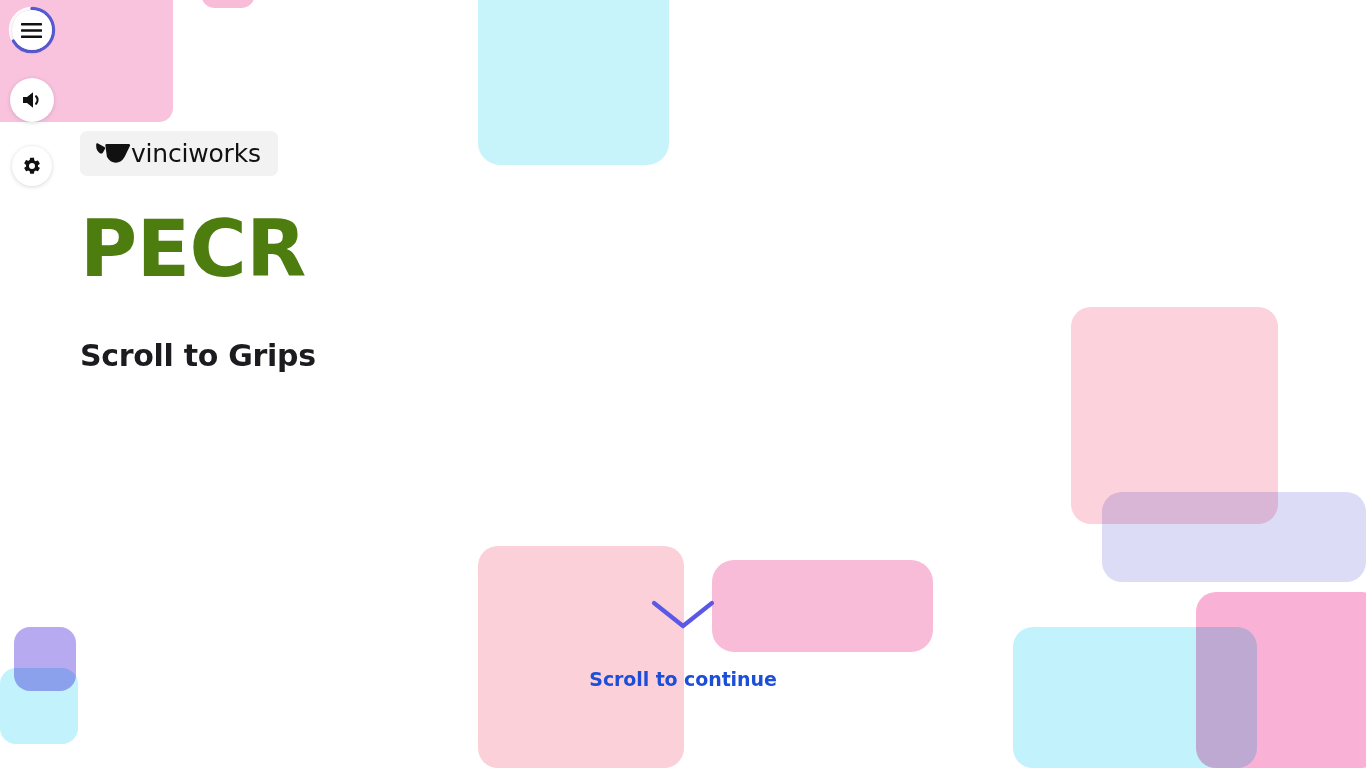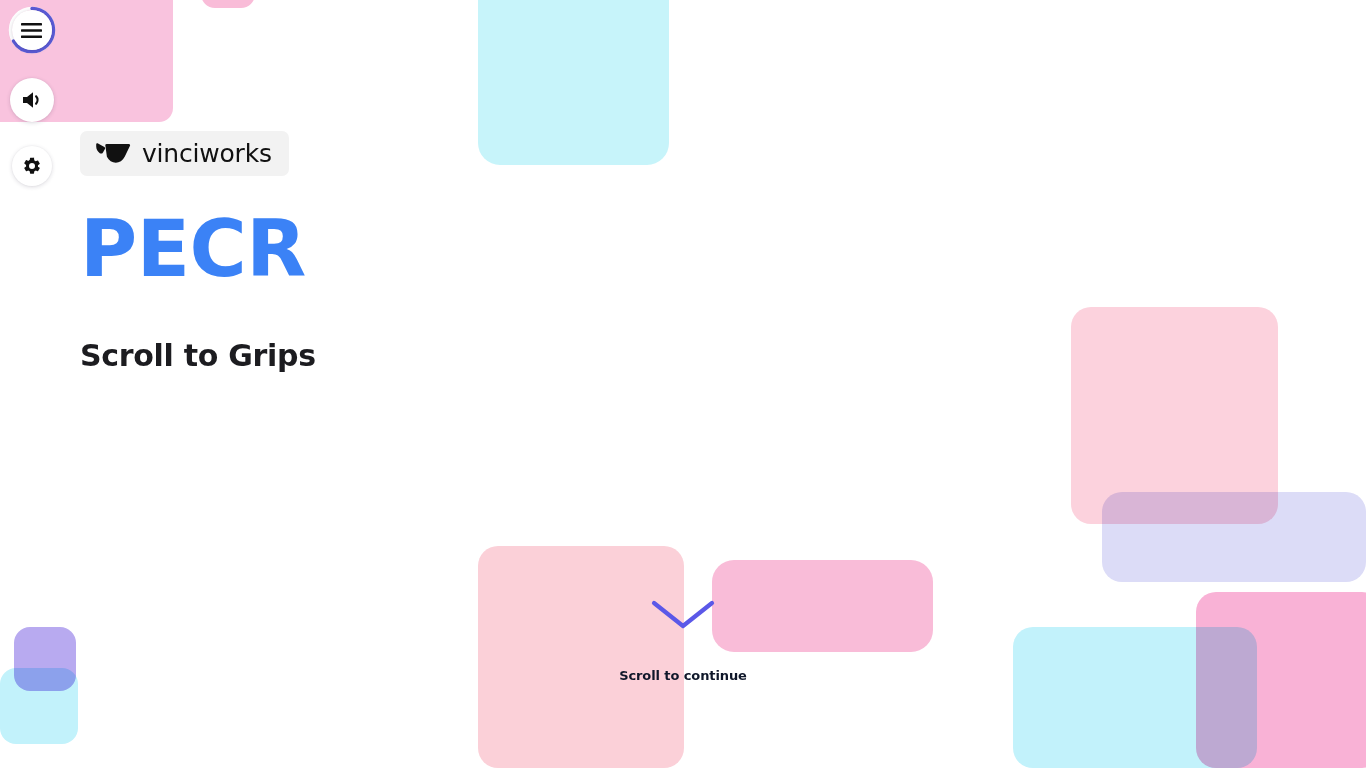--- a/index.html
+++ b/index.html
@@ -84,21 +84,21 @@
   #brand-badge {
     position: absolute;
     left: 80px;
     top: 131px;
     height: 45px;
     padding: 0 17px 0 15px;
     background: #f2f2f2;
     border-radius: 7px;
     display: flex;
     align-items: center;
-    gap: 11px;
+    gap: 0;
     z-index: 30;
   }
   #brand-wordmark {
     font-size: 25px;
     font-weight: 500;
     letter-spacing: -0.2px;
     color: #111111;
     line-height: 1;
     font-family: "DejaVu Sans", "Liberation Sans", sans-serif;
   }
@@ -108,21 +108,21 @@
     position: absolute;
     left: 80px;
     top: 210px;
     z-index: 25;
   }
   #page-title {
     font-size: 78px;
     line-height: 1;
     font-weight: 700;
     letter-spacing: -0.5px;
-    color: #3b82f6;
+    color: #4d7c0f;
     font-family: "DejaVu Sans", "Liberation Sans", sans-serif;
   }
   #page-subtitle {
     margin-top: 50px;
     font-size: 30px;
     font-weight: 700;
     letter-spacing: -0.3px;
     color: #1c1c20;
     font-family: "DejaVu Sans", "Liberation Sans", sans-serif;
   }
@@ -135,24 +135,24 @@
     top: 600px;
     z-index: 25;
     display: flex;
     flex-direction: column;
     align-items: center;
     cursor: pointer;
   }
   #scroll-chevron { display: block; }
   #scroll-label {
     margin-top: 38px;
-    font-size: 13px;
+    font-size: 19px;
     font-weight: 700;
     letter-spacing: -0.1px;
-    color: #0f172a;
+    color: #1d4ed8;
     font-family: "DejaVu Sans", "Liberation Sans", sans-serif;
   }
 </style>
 </head>
 <body>
 
 <div id="shape-layer">
     <div class="deco" style="left: 0px; top: -40px; width: 173px; height: 162px; border-radius: 0px 0px 14px; background: rgb(249, 195, 222);"></div>
     <div class="deco" style="left: 201px; top: -20px; width: 54px; height: 28px; border-radius: 0px 0px 14px 14px; background: rgb(249, 188, 216);"></div>
     <div class="deco" style="left: 478px; top: -120px; width: 191px; height: 285px; border-radius: 0px 0px 22px 22px; background: rgb(199, 244, 250);"></div>

